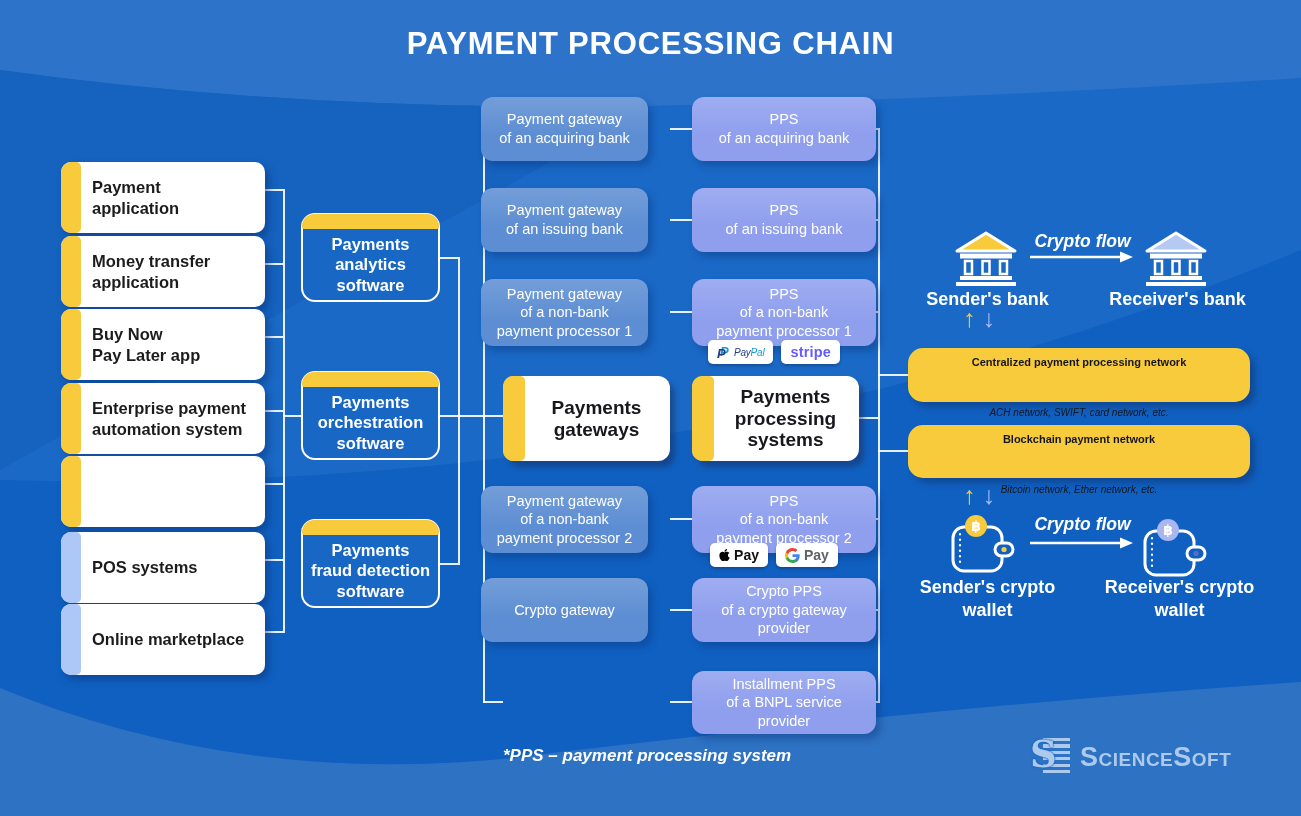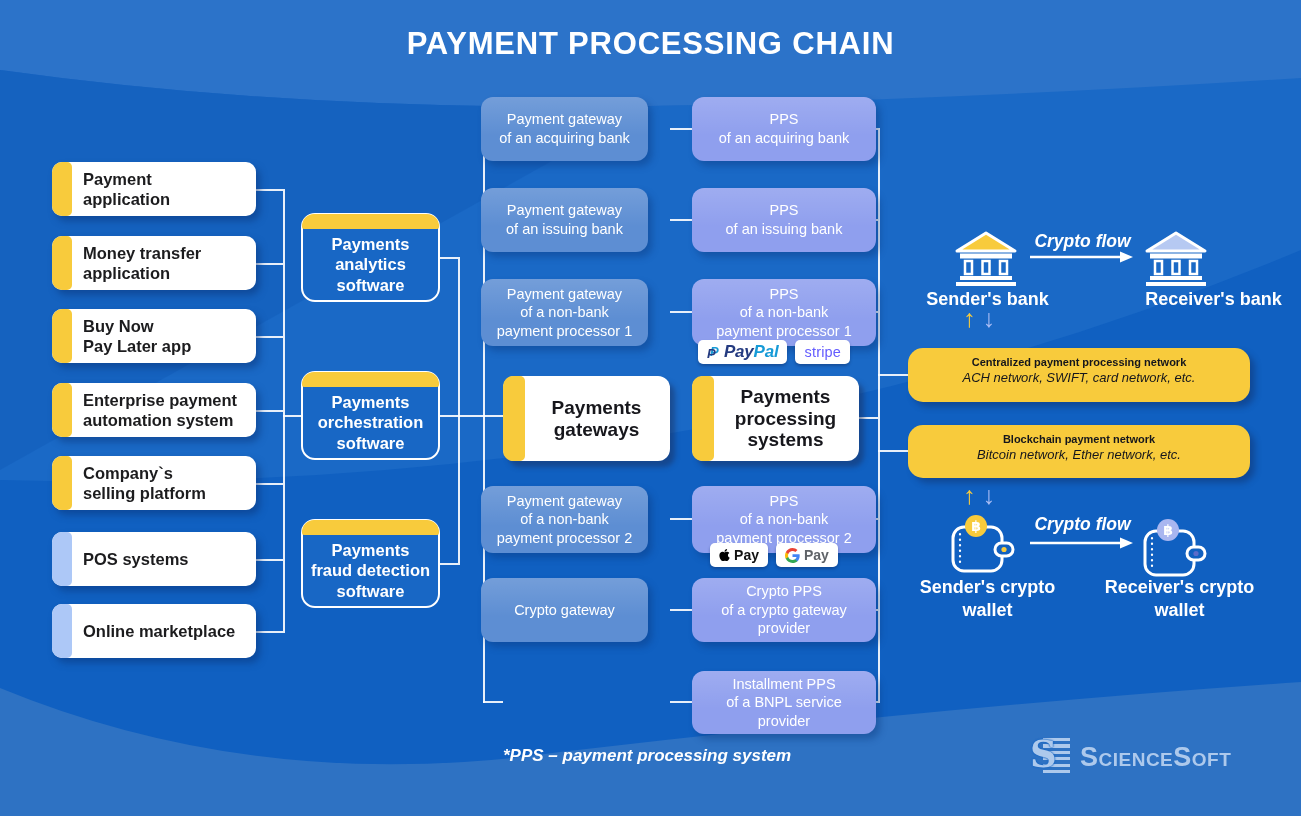--- a/index.html
+++ b/index.html
@@ -10,21 +10,21 @@
   }
   .bg{position:absolute;left:0;top:0;}
   .title{
     position:absolute;top:26px;left:0;width:100%;text-align:center;
     color:#fff;font-size:31px;font-weight:bold;letter-spacing:.8px;
   }
   
   .ln{position:absolute;background:rgba(255,255,255,.9);}
   
   .lbox{
-    position:absolute;left:52px;width:204px;height:54px;background:#fff;
+    position:absolute;left:61px;width:204px;height:71px;background:#fff;
     border-radius:10px;box-shadow:4px 5px 7px rgba(9,52,120,.5);
     display:flex;align-items:center;padding-left:31px;box-sizing:border-box;
     color:#1c1c1e;font-size:16.5px;font-weight:600;line-height:1.22;white-space:pre-line;
   }
   .lbox .bar{
     position:absolute;left:0;top:0;bottom:0;width:20px;border-radius:10px 5px 5px 10px;
   }
   .bar-y{background:#F8CB3C;} .bar-b{background:#ADC8F7;}
   
   .sbox{
@@ -60,22 +60,22 @@
   
   .badge-row{position:absolute;display:flex;justify-content:center;gap:8px;z-index:5;}
   .badge{
     background:#fff;border-radius:5px;height:24px;display:flex;align-items:center;
     padding:0 9px;box-shadow:0 2px 3px rgba(16,40,92,.4);gap:4px;
   }
   .pp-mono{position:relative;width:13px;height:15px;display:inline-block;}
   .pp-mono span{position:absolute;font-size:13px;font-weight:bold;font-style:italic;line-height:1;}
   .pp-back{color:#179BD7;left:3px;top:0;}
   .pp-front{color:#253B80;left:0;top:2px;}
-  .pp-text{font-size:17px;font-weight:bold;font-style:italic;letter-spacing:-.2px;}
-  .stripe-text{font-size:14.5px;font-weight:normal;color:#635BFF;letter-spacing:.2px;}
+  .pp-text{font-size:10px;font-weight:normal;font-style:italic;letter-spacing:-.2px;}
+  .stripe-text{font-size:14.5px;font-weight:bold;color:#635BFF;letter-spacing:.2px;}
   .apple-pay-text{font-size:14px;font-weight:bold;color:#111;}
   .gpay-text{font-size:14px;font-weight:600;color:#5F6368;}
   
   .footnote{
     position:absolute;left:503px;top:746px;color:#fff;font-size:17px;font-weight:bold;font-style:italic;
   }
   
   .flow-label{
     position:absolute;width:125px;text-align:center;color:#fff;
     font-size:17.5px;font-weight:bold;font-style:italic;
@@ -83,21 +83,21 @@
   .node-label{
     position:absolute;text-align:center;color:#fff;font-size:18px;font-weight:bold;
     line-height:1.25;white-space:pre-line;
   }
   .netbox{
     position:absolute;left:908px;width:342px;background:#F8CB3C;border-radius:15px;
     text-align:center;color:#15161C;box-shadow:5px 5px 6px rgba(16,44,100,.45);
     padding-top:7px;box-sizing:border-box;
   }
   .netbox .t1{font-size:11px;font-weight:bold;line-height:1.35;}
-  .netbox .t2{font-size:13px;font-style:italic;line-height:1.3;}
+  .netbox .t2{font-size:10px;font-style:italic;line-height:1.3;margin-top:36px;}
   .updown{position:absolute;display:flex;gap:7px;font-weight:bold;font-size:25px;line-height:1;}
   .au{color:#F8CB3C;} .ad{color:#A9BDF5;}
   
   .brand{position:absolute;left:1032px;top:737px;display:flex;align-items:center;gap:10px;}
   .brand-icon{position:relative;width:38px;height:40px;}
   .brand-icon .stripes{
     position:absolute;right:0;top:1px;width:27px;height:38px;
     background:repeating-linear-gradient(180deg,#ADC9EC 0 3.2px,rgba(0,0,0,0) 3.2px 6.4px);
   }
   .brand-icon .sglyph{
@@ -167,22 +167,21 @@
   <div class="ln" style="left:878px;top:450px;width:30px;height:2px"></div>
 
   <div class="lbox" style="top:162px"><span class="bar bar-y"></span><span>Payment
 application</span></div>
   <div class="lbox" style="top:236px"><span class="bar bar-y"></span><span>Money transfer
 application</span></div>
   <div class="lbox" style="top:309px"><span class="bar bar-y"></span><span>Buy Now
 Pay Later app</span></div>
   <div class="lbox" style="top:383px"><span class="bar bar-y"></span><span>Enterprise payment
 automation system</span></div>
-  <div class="lbox" style="top:456px"><span class="bar bar-y"></span><span>Company`s
-selling platform</span></div>
+  <div class="lbox" style="top:456px"><span class="bar bar-y"></span></div>
   <div class="lbox" style="top:532px"><span class="bar bar-b"></span><span>POS systems</span></div>
   <div class="lbox" style="top:604px"><span class="bar bar-b"></span><span>Online marketplace</span></div>
 
   <div class="sbox" style="top:213px"><span class="top"></span><span>Payments
 analytics
 software</span></div>
   <div class="sbox" style="top:371px"><span class="top"></span><span>Payments
 orchestration
 software</span></div>
   <div class="sbox" style="top:519px"><span class="top"></span><span>Payments
@@ -275,21 +274,21 @@
 
   <svg style="position:absolute;left:1142px;top:231px" width="68" height="56" viewBox="0 0 68 56">
     <polygon points="34,2 63,20 5,20" stroke="#fff" stroke-width="3" stroke-linejoin="round" fill="#B6C9F2"></polygon>
     <line x1="8" y1="25" x2="60" y2="25" stroke="#fff" stroke-width="5"></line>
     <rect x="13" y="30" width="7" height="13" fill="none" stroke="#fff" stroke-width="2.5"></rect>
     <rect x="30.5" y="30" width="7" height="13" fill="none" stroke="#fff" stroke-width="2.5"></rect>
     <rect x="48" y="30" width="7" height="13" fill="none" stroke="#fff" stroke-width="2.5"></rect>
     <line x1="8" y1="47" x2="60" y2="47" stroke="#fff" stroke-width="4"></line>
     <line x1="4" y1="53" x2="64" y2="53" stroke="#fff" stroke-width="4"></line>
   </svg>
-  <div class="node-label" style="left:1131px;top:288px;width:165px">Receiver's bank</div>
+  <div class="node-label" style="left:1095px;top:288px;width:165px">Receiver's bank</div>
 
   <div class="updown" style="left:963px;top:306px">
     <span class="au">↑</span>
     <span class="ad">↓</span>
   </div>
 
   <div class="netbox" style="top:348px;height:54px">
     <div class="t1">Centralized payment processing network</div>
     <div class="t2">ACH network, SWIFT, card network, etc.</div>
   </div>

